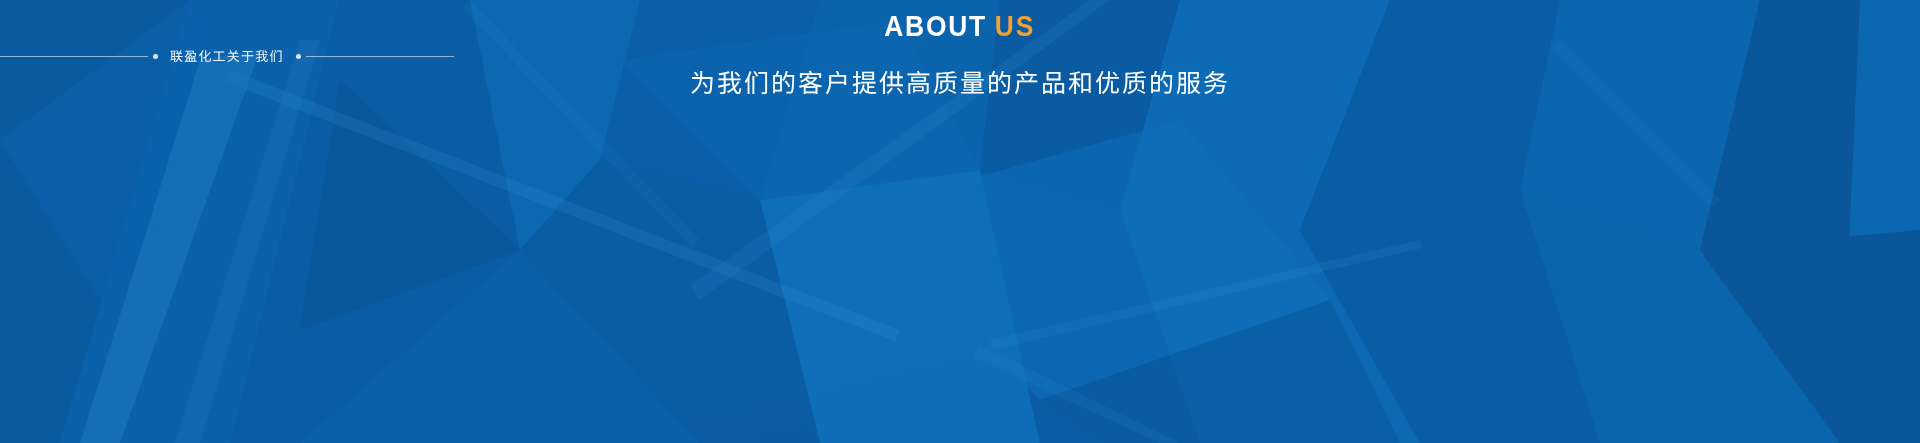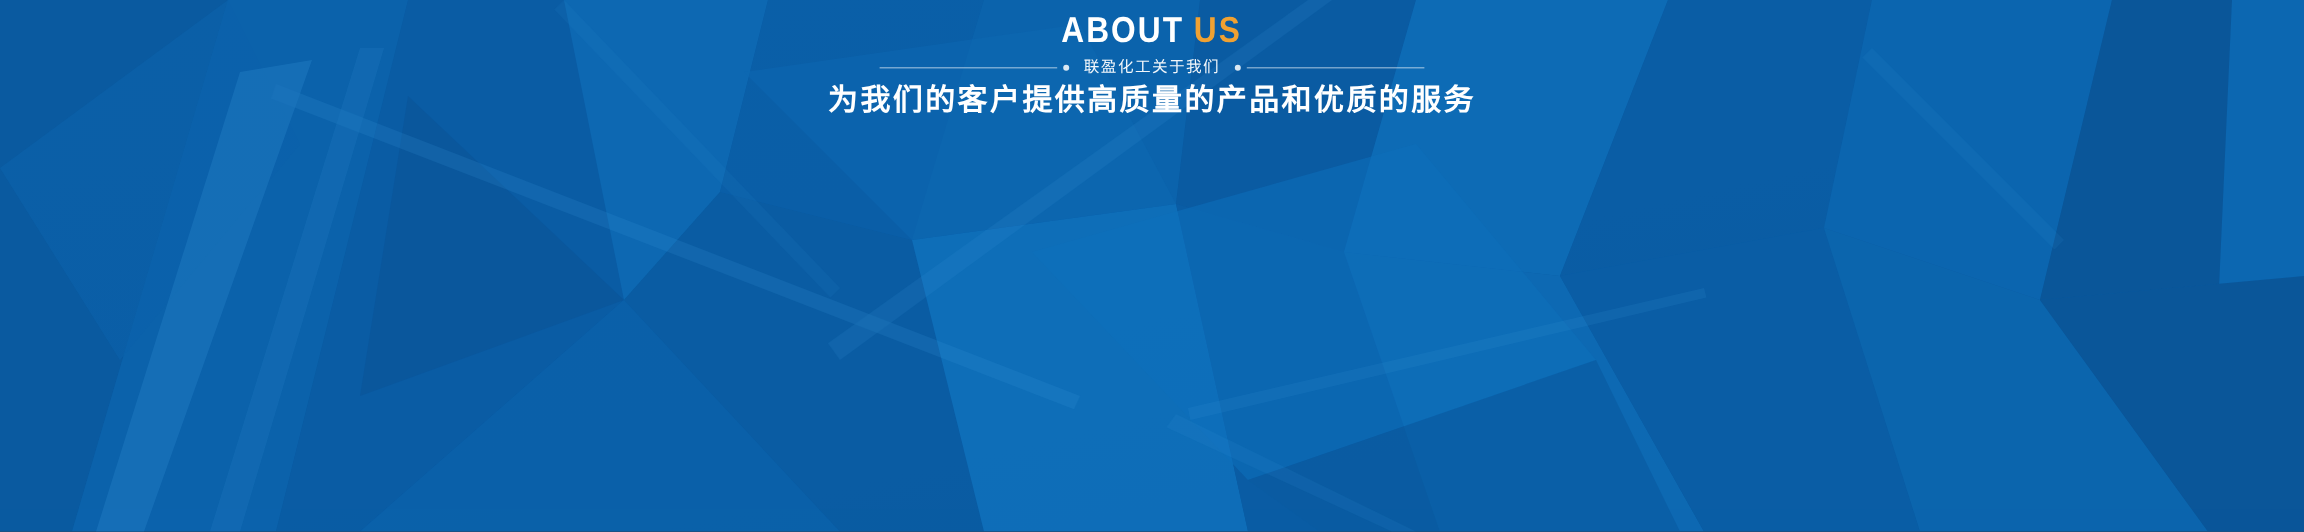--- a/index.html
+++ b/index.html
@@ -48,21 +48,21 @@
   }
   .title .t-about{ color:#ffffff; }
   .title .t-us{ color:#f0a132; }
   .title .t-gap{ display:inline-block; width:9px; }
 
   
   .divider-row{
     margin-top:9px;
     display:flex;
     align-items:center;
-    justify-content:center;
+    justify-content:flex-start;
     gap:0;
     white-space:nowrap;
   }
   .rule{
     display:block;
     width:148px;
     height:1px;
     background:rgba(255,255,255,0.55);
   }
   .rule-left{ margin-right:5px; }
@@ -81,21 +81,21 @@
     line-height:1;
     padding:0 12px;
     font-family:"DejaVu Sans","Liberation Sans",sans-serif;
   }
 
   
   .headline{
     margin-top:7px;
     color:#ffffff;
     font-size:25px;
-    font-weight:bold;
+    font-weight:normal;
     letter-spacing:2px;
     line-height:1.15;
     white-space:nowrap;
     font-family:"DejaVu Sans","Liberation Sans",sans-serif;
   }
 </style>
 </head>
 <body>
 
 <div class="banner">

